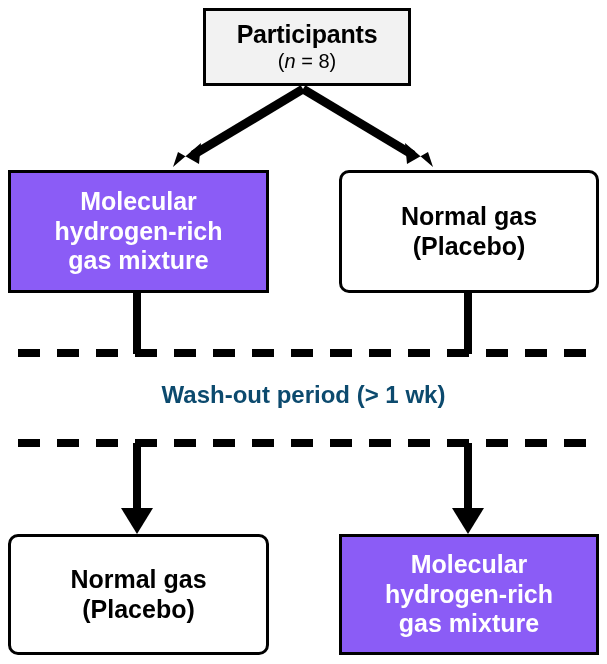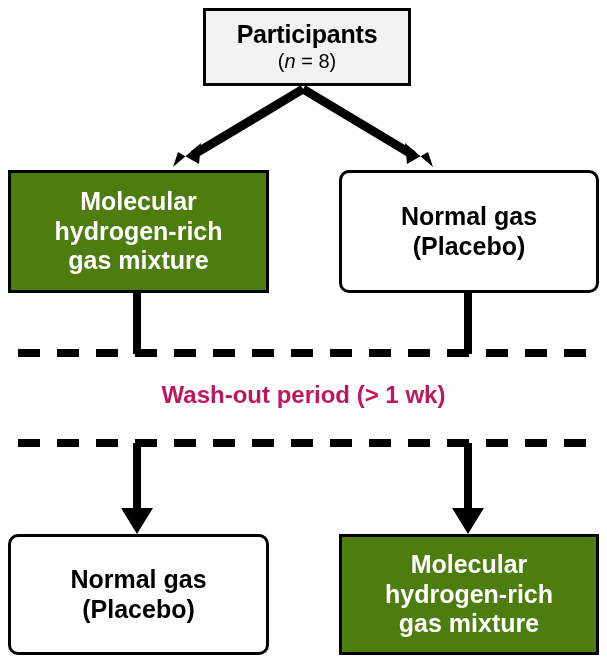--- a/index.html
+++ b/index.html
@@ -47,21 +47,21 @@
   .node.light {
     background: #f2f2f2;
     color: #000000;
   }
   .node.white {
     background: #ffffff;
     color: #000000;
     border-radius: 10px;
   }
   .node.dark {
-    background: #4d7c0f;
+    background: #8b5cf6;
     color: #ffffff;
     border-color: #000000;
   }
 
   
   #node-participants {
     left: 203px;
     top: 8px;
     width: 208px;
     height: 78px;
@@ -118,21 +118,21 @@
 
   
   #washout-label {
     position: absolute;
     left: 0;
     top: 381px;
     width: 607px;
     text-align: center;
     font-size: 24px;
     font-weight: bold;
-    color: #be185d;
+    color: #0c4a6e;
     white-space: nowrap;
   }
 </style>
 </head>
 <body>
 
 <div id="diagram">
 
   <svg id="connectors" viewBox="0 0 607 664" width="607" height="664" xmlns="http://www.w3.org/2000/svg">
 

